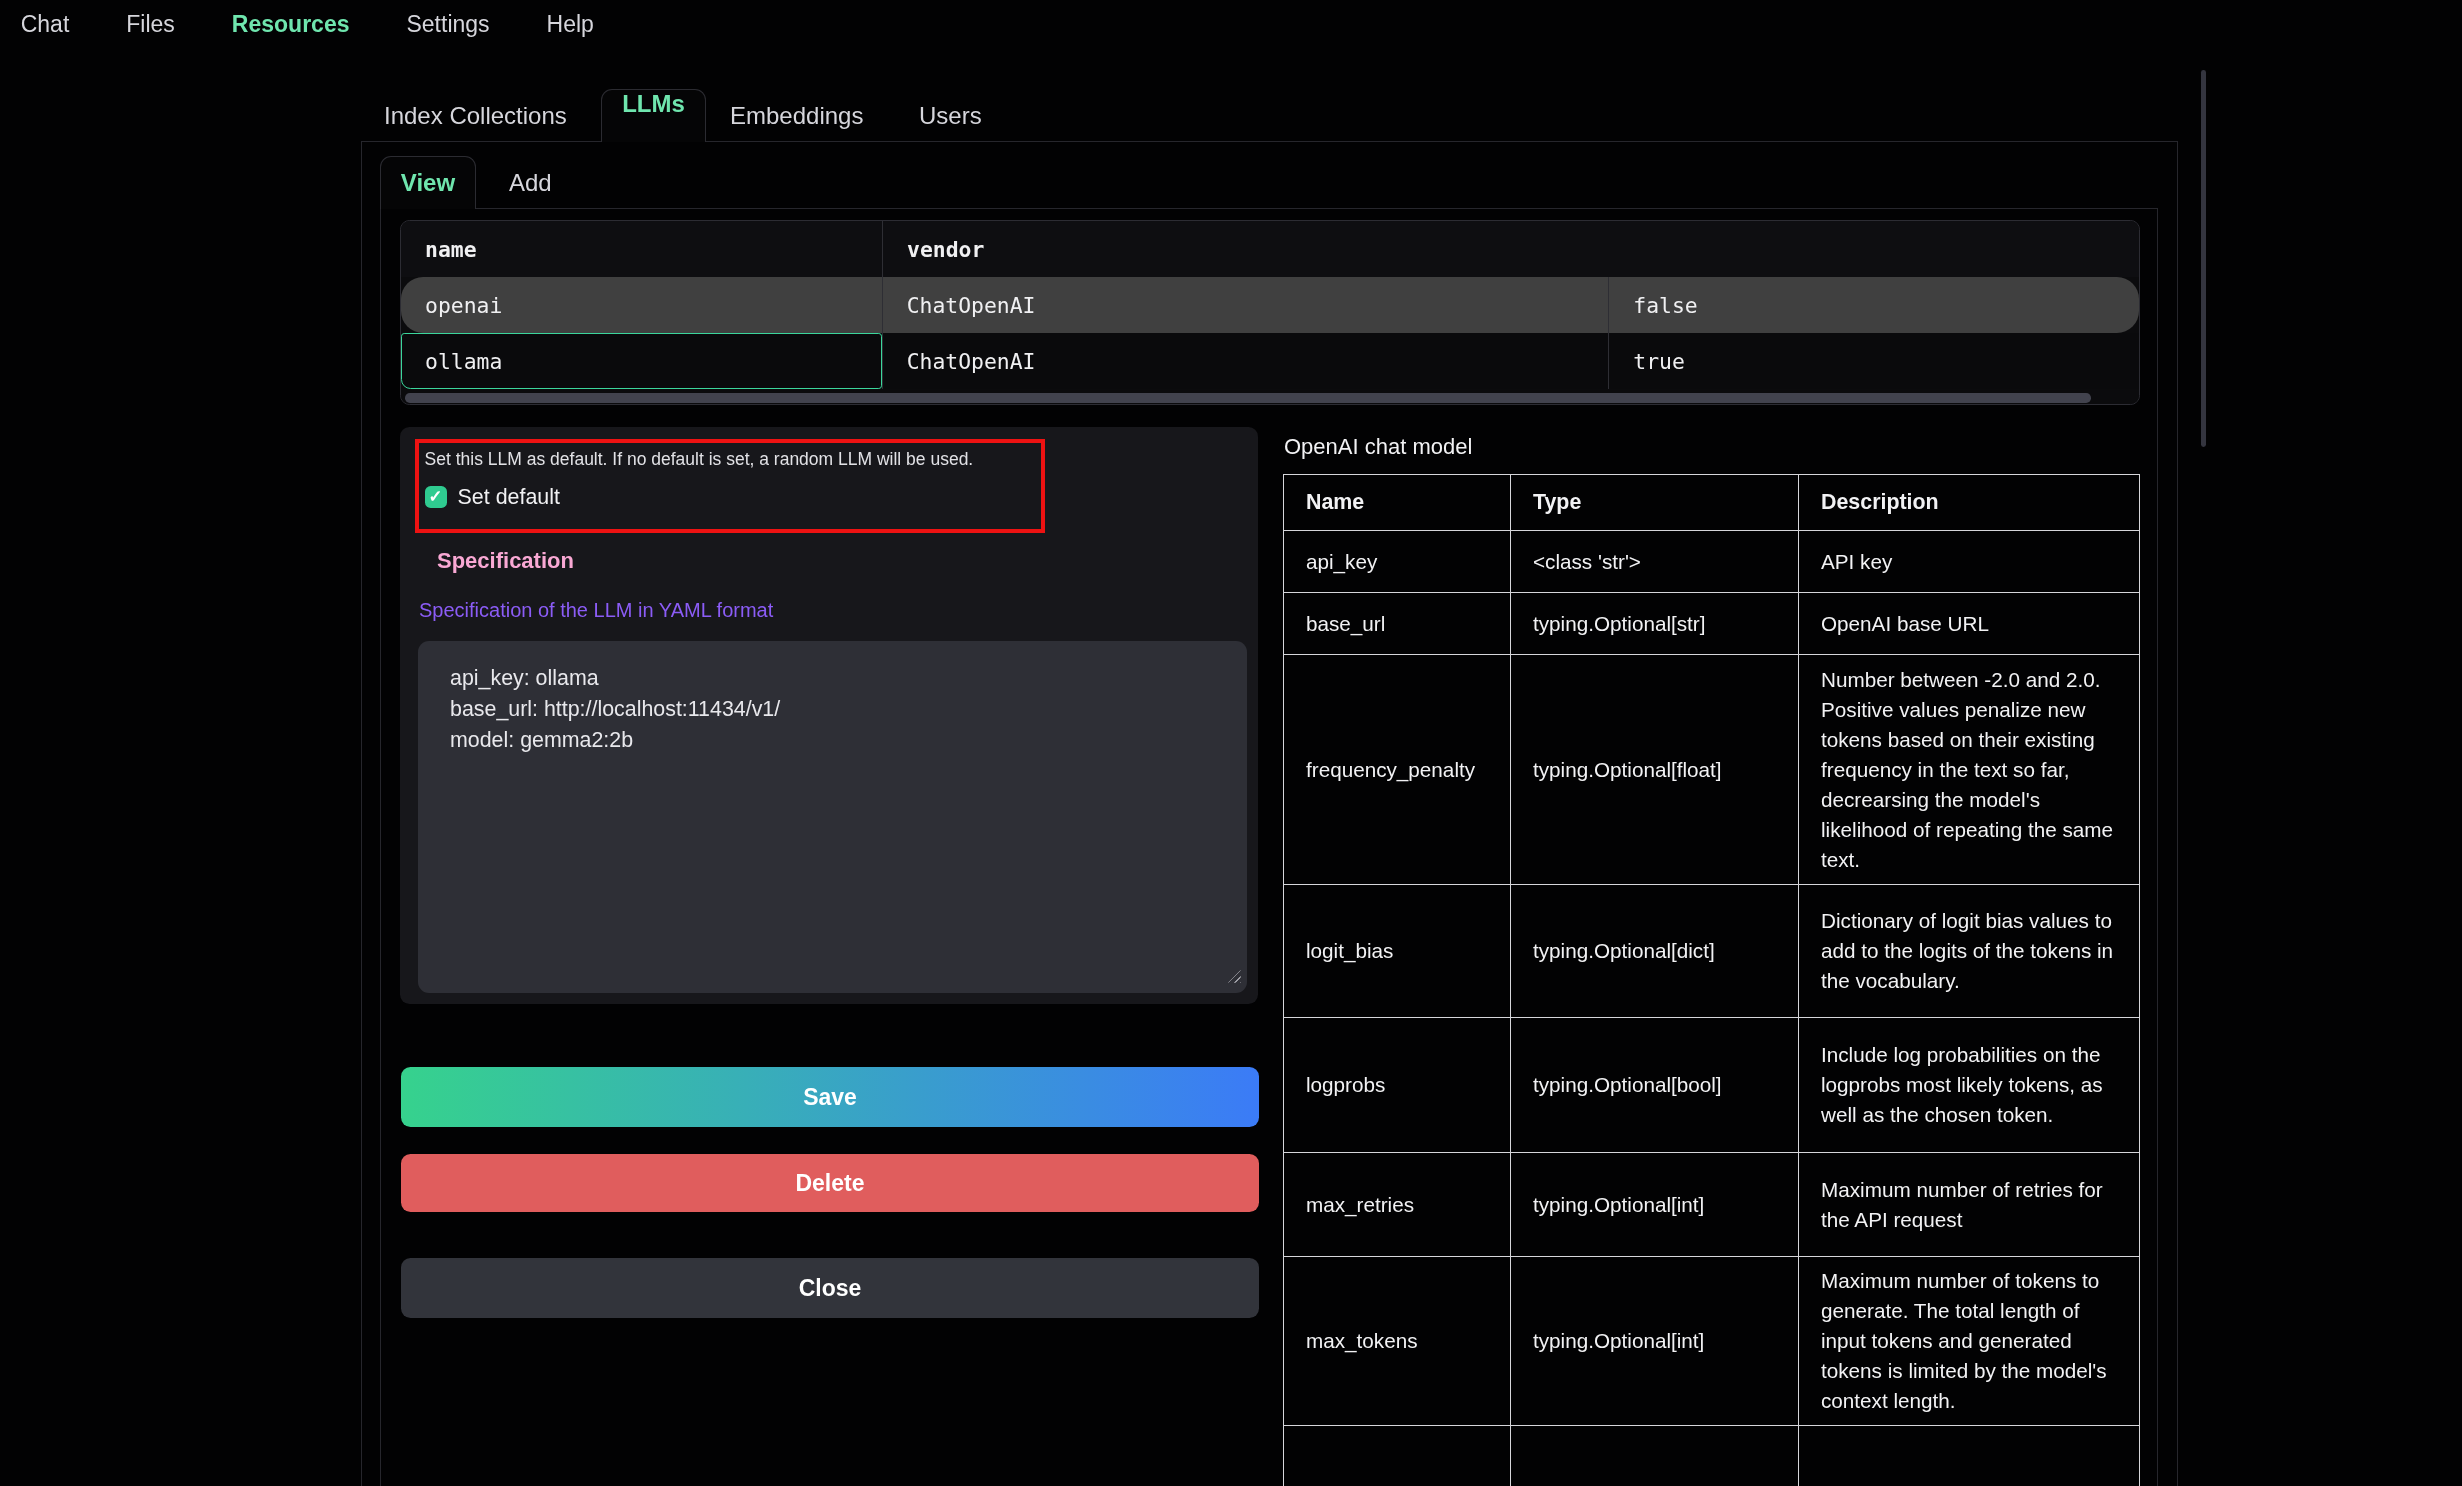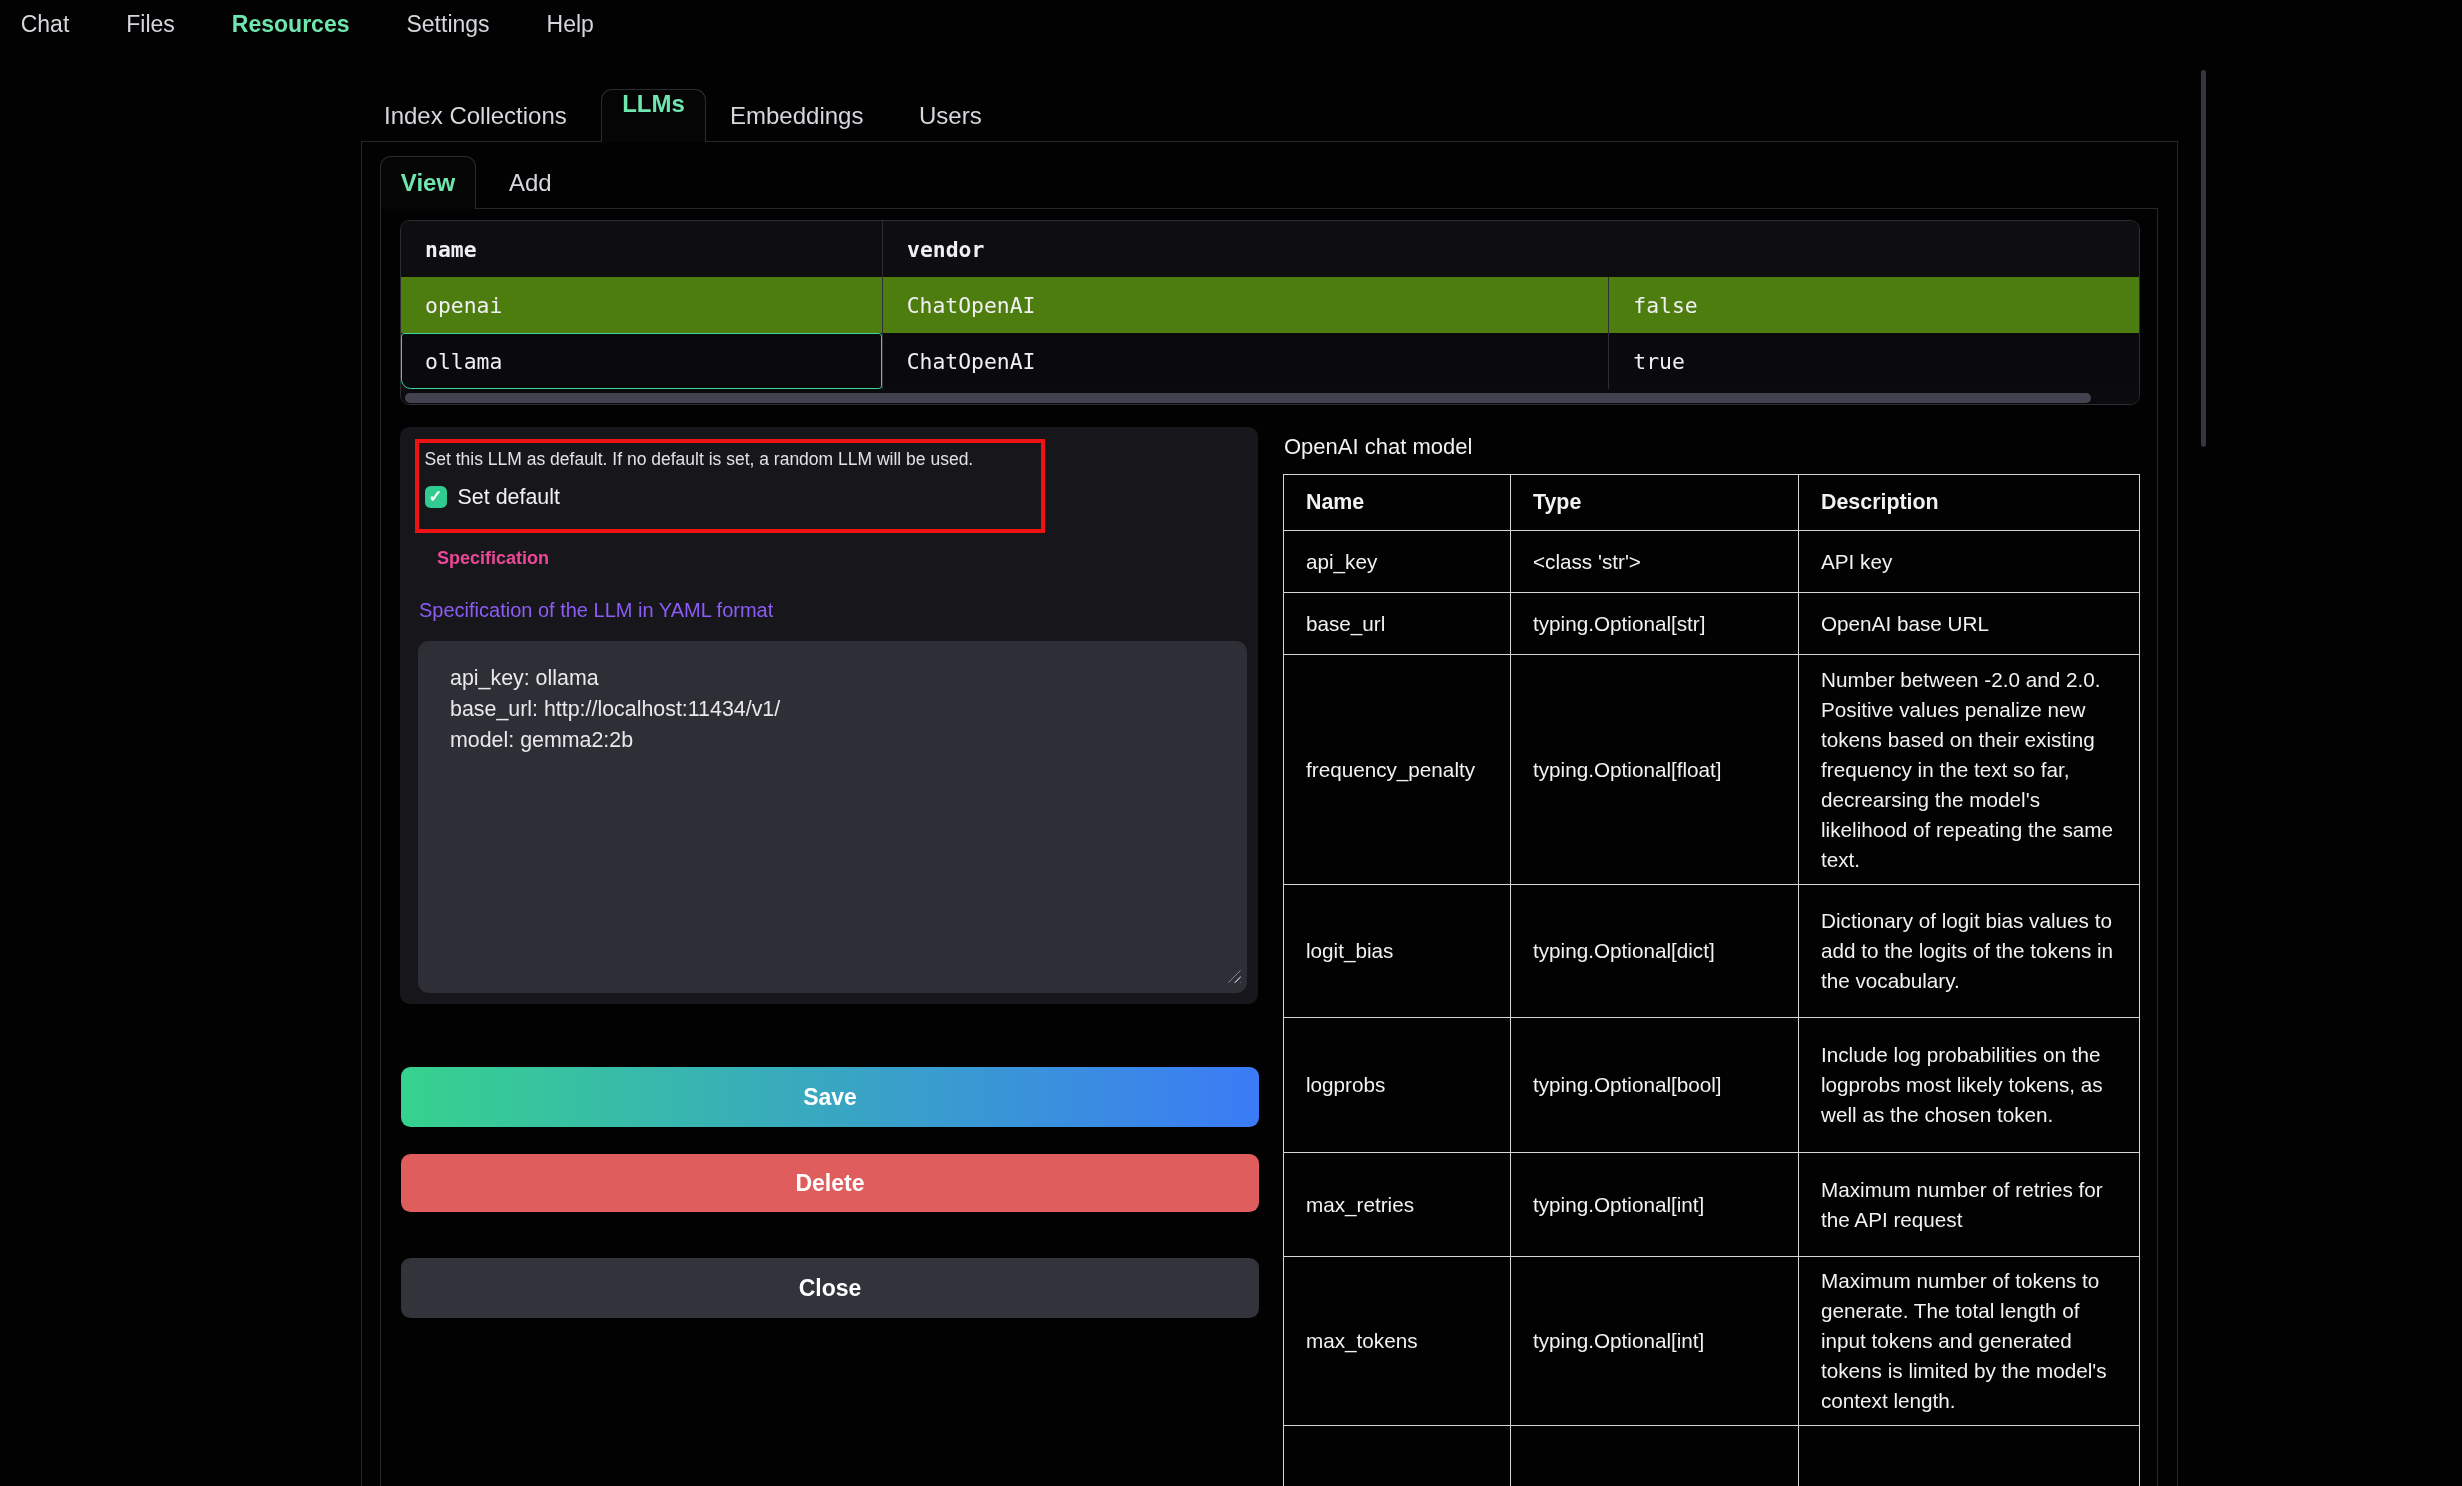--- a/index.html
+++ b/index.html
@@ -30,21 +30,21 @@
   }
   .subtab-box .lbl { font-size:24px; color:#6fe6ae; font-weight:700; }
   .subtab-label { position:absolute; left:509px; top:169px; font-size:24px; color:#d6d6dc; cursor:pointer; z-index:3; }
   .panel-inner { position:absolute; left:380px; top:208px; width:1778px; height:1279px;
     border:0.8px solid #26262c; border-bottom:none; z-index:2; }
   
   .llm-card { position:absolute; left:400px; top:220px; width:1740px; height:185px; z-index:4;
     border:0.8px solid #2c2c33; border-radius:9.5px; overflow:hidden; background:#0b0b0d; }
   .llm-row { display:flex; height:56px; }
   .llm-row.hdr  { background:#0e0e11; font-weight:700; }
-  .llm-row.r0   { background:#4d7c0f; }
+  .llm-row.r0   { background:#404040;border-radius:22px; }
   .llm-row.r1   { background:#0a0a0c; }
   .llm-cell { display:flex; align-items:center; padding-left:24px;
     font-family:"DejaVu Sans Mono", monospace; font-size:21.4px; color:#f0f0f2; position:relative; }
   .llm-cell.c0 { width:481px; } .llm-cell.c1 { width:727px; border-left:0.8px solid #2e2e34; }
   .llm-cell.c2 { width:531px; border-left:0.8px solid #2e2e34; }
   .sel-outline { position:absolute; inset:0; border:1.6px solid #3bd69c;
     border-radius:3.2px 3.2px 3.2px 9.5px; pointer-events:none; }
   .hscroll { position:relative; height:17.5px; background:#0b0b0d; }
   .hscroll .thumb { position:absolute; left:4px; top:4px; width:1686px; height:9.5px;
     border-radius:4.8px; background:#42434e; cursor:pointer; }
@@ -52,21 +52,21 @@
   .detail-card { position:absolute; left:400px; top:427px; width:858px; height:577px;
     background:#17171b; border-radius:9.5px; z-index:4; }
   .red-annotation { position:absolute; left:15px; top:12px; width:630px; height:94px;
     border:4px solid #ee1212; padding:6.4px 0 0 5.6px; }
   .default-note { font-size:17.5px; color:#e2e2e6; white-space:nowrap; }
   .checkbox-row { display:flex; align-items:center; margin-top:14.3px; cursor:pointer; }
   .checkbox { width:22px; height:22px; border-radius:5.6px; background:#2fcb90;
     display:flex; align-items:center; justify-content:center; }
   .checkbox .mark { color:#fff; font-size:16.7px; font-weight:700; line-height:1; }
   .checkbox-label { margin-left:11px; font-size:21.4px; color:#f2f2f4; }
-  .spec-heading { position:absolute; left:37px; top:121px; font-size:18px; font-weight:700; color:#ec4899; }
+  .spec-heading { position:absolute; left:37px; top:121px; font-size:22px; font-weight:700; color:#f9a8d4; }
   .spec-sub { position:absolute; left:19px; top:172px; font-size:20px; color:#8b5cf6; }
   .spec-textarea { position:absolute; left:18px; top:214px; width:829px; height:352px;
     background:#2e2f36; color:#e8e8ec; border:none; outline:none; resize:none;
     border-radius:11px; padding:22px 32px; font-family:"Liberation Sans", sans-serif;
     font-size:21.4px; line-height:31px; }
   .resize-handle { position:absolute; left:828px; top:543px; width:12.7px; height:12.7px;
     background:repeating-linear-gradient(135deg, transparent 0 3.2px, #9d9da4 3.2px 4.8px);
     clip-path:polygon(100% 0, 100% 100%, 0 100%); cursor:nwse-resize; }
   
   .btn { position:absolute; left:401px; width:858px; border:none; border-radius:9.5px; z-index:4;

